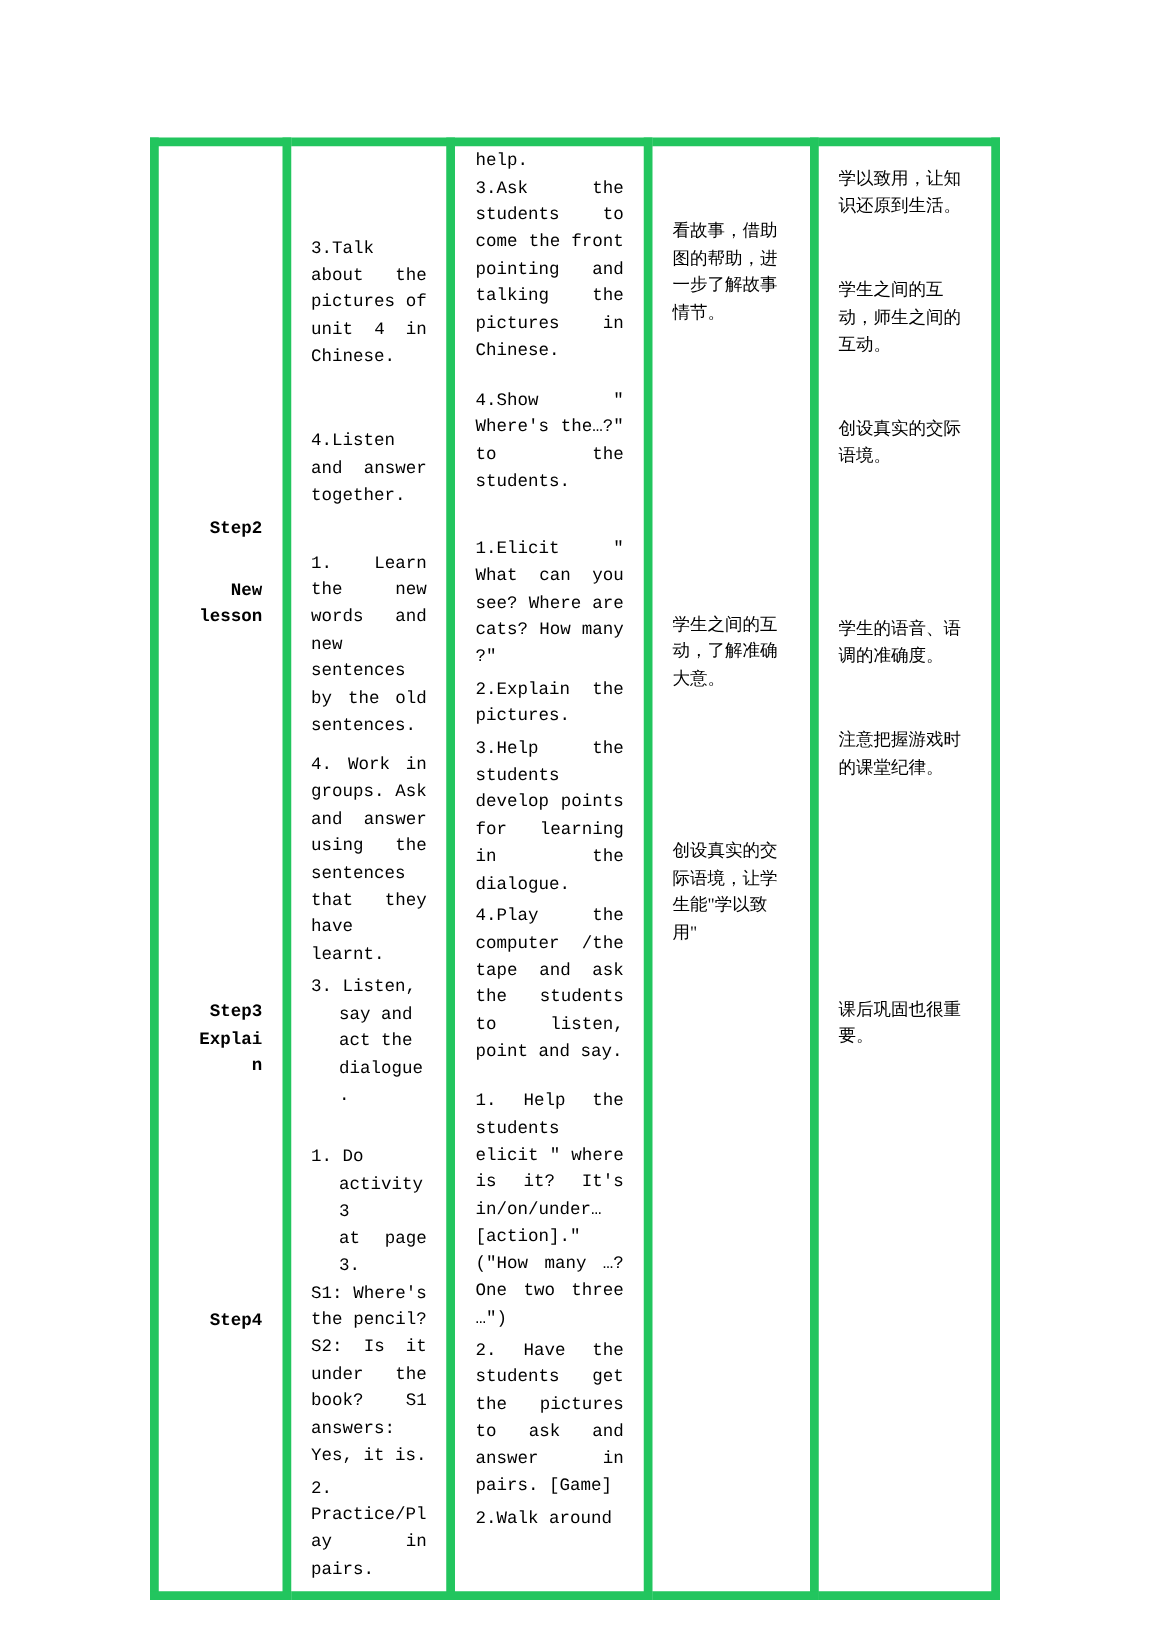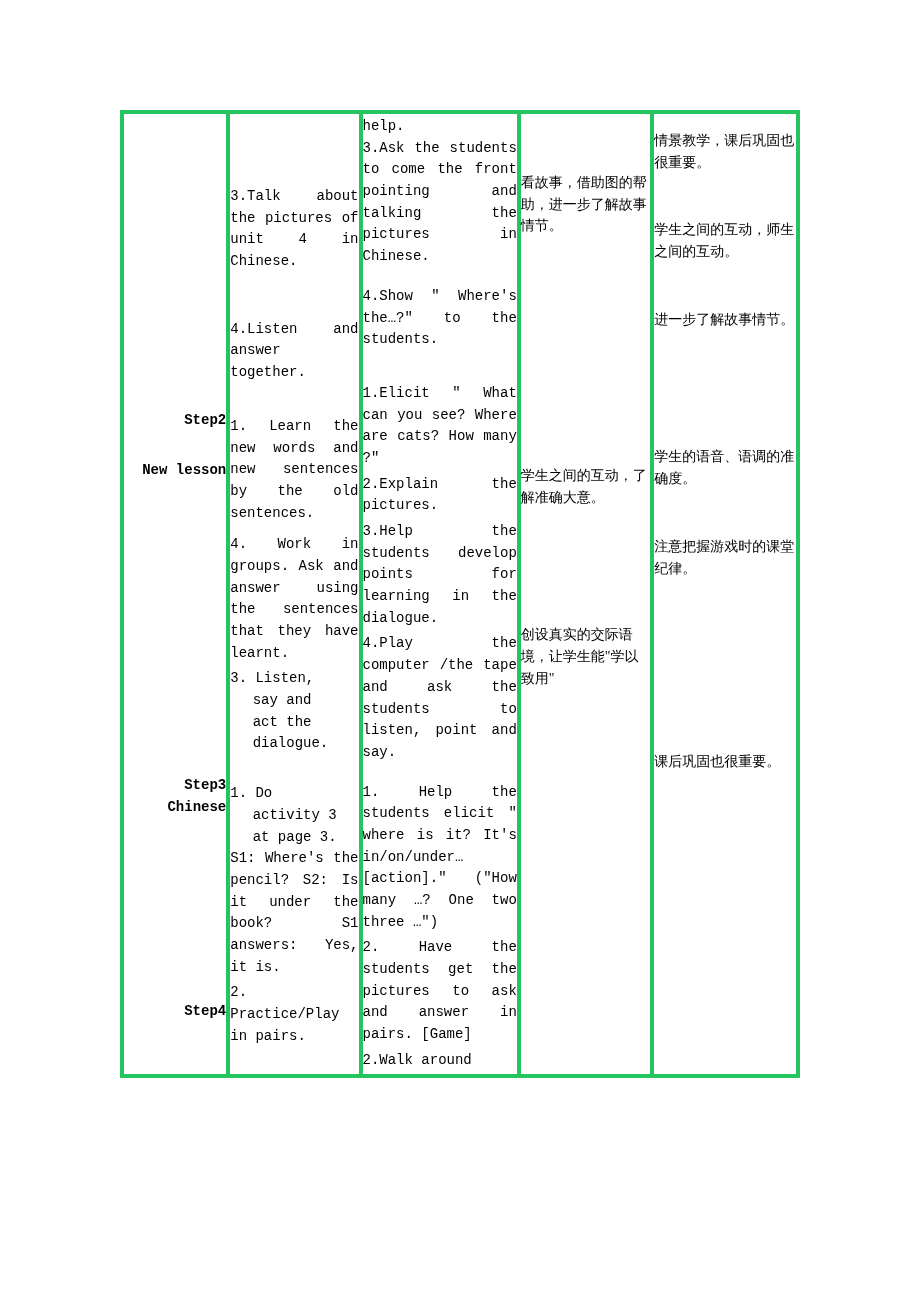--- a/index.html
+++ b/index.html
@@ -17,23 +17,23 @@
     box-sizing: border-box;
     padding: 110px 120px 80px 120px;
     background: #fff;
   }
   table {
     border-collapse: collapse;
     width: 100%;
     table-layout: fixed;
   }
   td {
-    border: 4px solid #22c55e;
+    border: 7px solid #22c55e;
     vertical-align: top;
-    padding: 2px 0;
+    padding: 2px 16px;
     word-wrap: break-word;
     font-size: 14px;
     line-height: 1.55;
   }
   td.col-step { width: 102px; font-weight: bold; text-align: right; }
   td.col-stu  { width: 127px; }
   td.col-tea  { width: 152px; }
   td.col-pur  { width: 128px; }
   td.col-note { width: 140px; }
   .bold { font-weight: bold; }
@@ -99,21 +99,21 @@
   <div class="gap"></div>
             <div class="gap"></div>
             <div class="gap"></div>
             <div class="gap"></div>
   <div class="gap"></div>
             <div class="gap"></div>
             <div class="gap"></div>
             <div class="gap"></div>
   <div class="gap"></div>
   <div class="bold" style="padding-left:18px;">Step3</div>
-  <div class="bold" style="padding-left:10px;">Chinese</div>
+  <div class="bold" style="padding-left:10px;">Explain</div>
   <div class="gap"></div>
             <div class="gap"></div>
             <div class="gap"></div>
             <div class="gap"></div>
   <div class="gap"></div>
             <div class="gap"></div>
             <div class="gap"></div>
             <div class="gap"></div>
   <div class="gap"></div>
             <div class="gap"></div>
@@ -202,29 +202,29 @@
             <div class="gap"></div>
   <div class="gap"></div>
             <div class="gap"></div>
             <div class="gap"></div>
             <div class="gap"></div>
   <div class="block">创设真实的交际语境，让学生能"学以致用"</div>
 </td>
 
 <td class="col-note">
   <div class="gap"></div>
-  <div class="block">情景教学，课后巩固也很重要。</div>
+  <div class="block">学以致用，让知识还原到生活。</div>
   <div class="gap"></div>
             <div class="gap"></div>
             <div class="gap"></div>
   <div class="block">学生之间的互动，师生之间的互动。</div>
   <div class="gap"></div>
             <div class="gap"></div>
             <div class="gap"></div>
-  <div class="block">进一步了解故事情节。</div>
+  <div class="block">创设真实的交际语境。</div>
   <div class="gap"></div>
             <div class="gap"></div>
             <div class="gap"></div>
             <div class="gap"></div>
   <div class="gap"></div>
             <div class="gap"></div>
             <div class="gap"></div>
             <div class="gap"></div>
   <div class="block">学生的语音、语调的准确度。</div>
   <div class="gap"></div>

